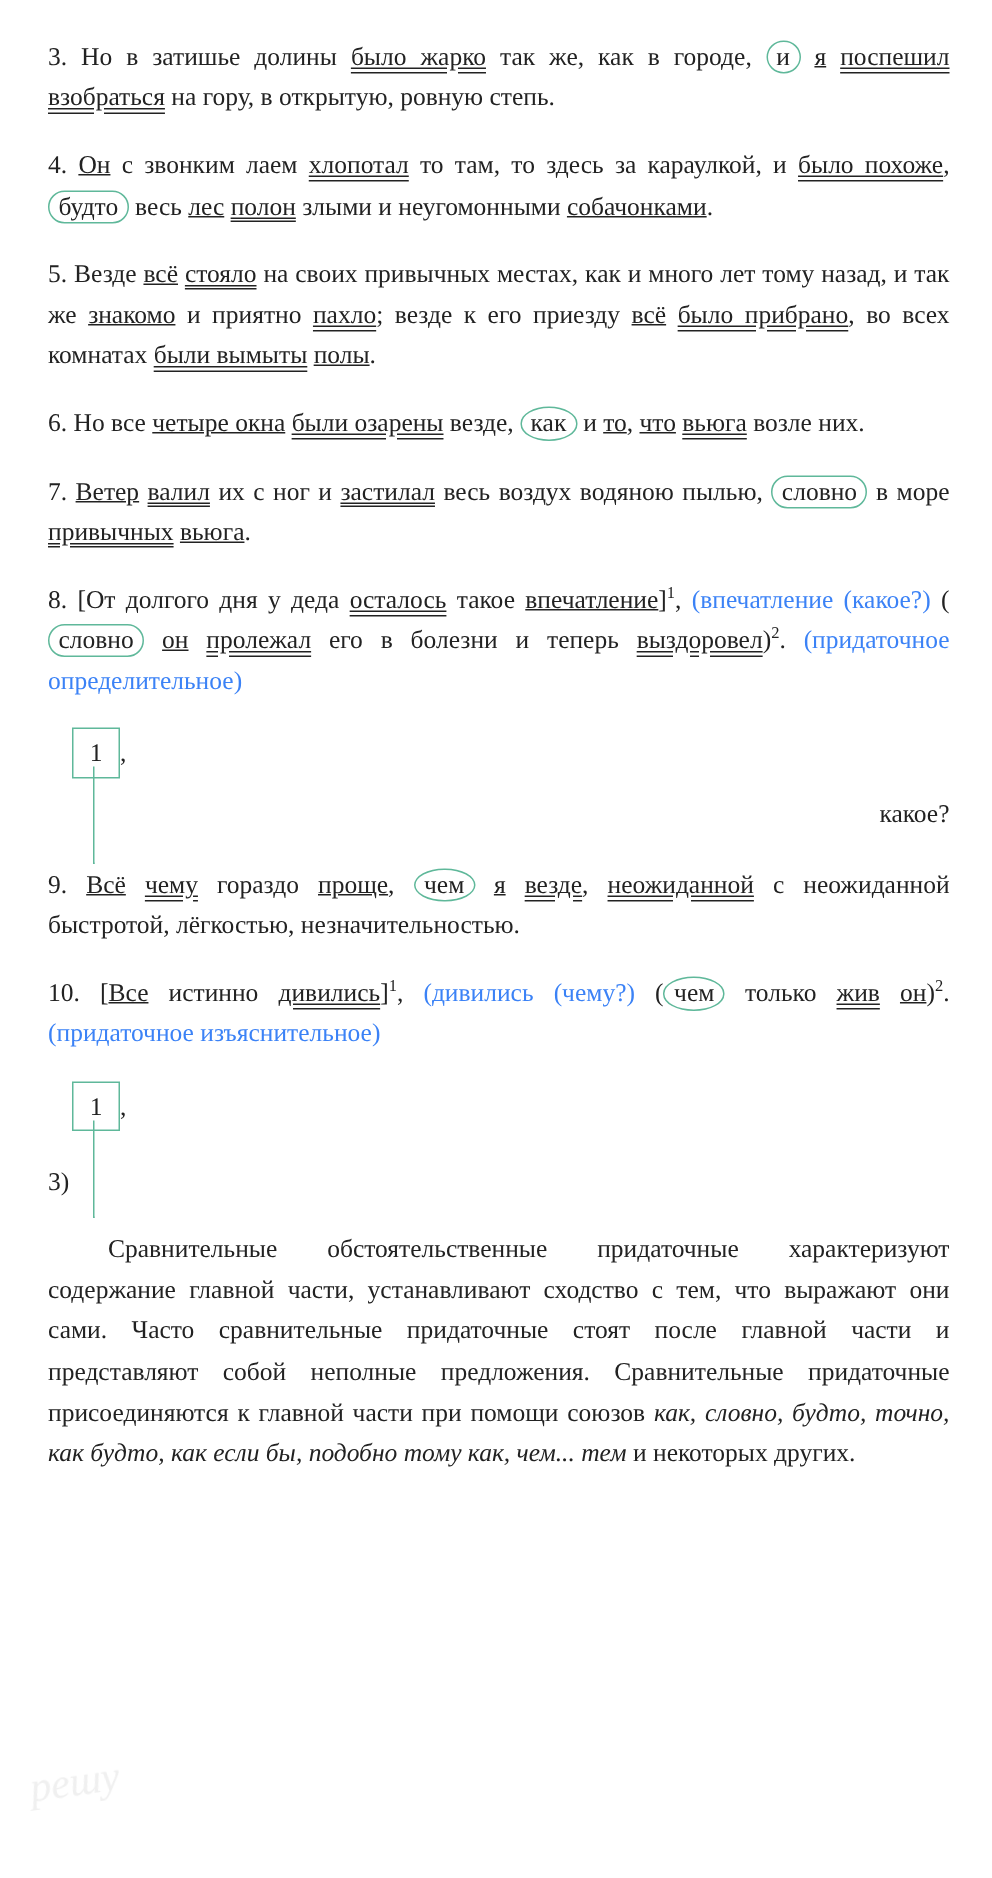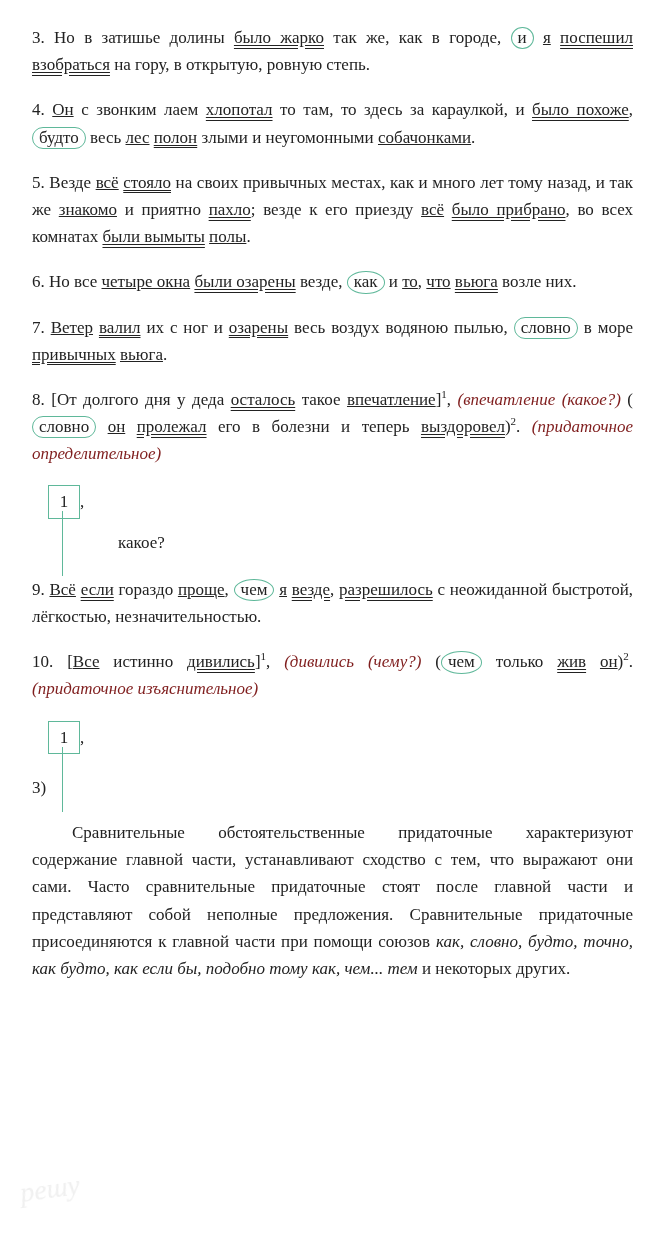--- a/index.html
+++ b/index.html
@@ -31,40 +31,40 @@
     line-height: 1.2;
   }
   .oval {
     display: inline-block;
     border: 1.5px solid #5fb89a;
     border-radius: 12px;
     padding: 0 6px;
     line-height: 1.2;
   }
   .note {
-    color: #7f1d1d;
-    font-style: italic;
+    color: #3b82f6;
   }
   .sup {
     vertical-align: super;
     font-size: 11px;
   }
   .diagram {
     margin: 6px 0 20px 20px;
     position: relative;
   }
   .box {
     display: inline-block;
     border: 1.5px solid #5fb89a;
     padding: 2px 8px;
     min-width: 14px;
     text-align: center;
   }
   .qword {
     margin: 10px 0 10px 70px;
+    text-align: right;
   }
   .connector {
     position: absolute;
     border-left: 1.5px solid #5fb89a;
     border-bottom: 1.5px solid #5fb89a;
   }
   .italic { font-style: italic; }
   .indent { text-indent: 40px; }
   .watermark {
     position: fixed;
@@ -91,37 +91,37 @@
 
 <p>
   <span>5. Везде </span><span class="u">всё</span><span> </span><span class="du">стояло</span><span> на своих привычных местах, как и много лет тому назад, и так же </span><span class="u">знакомо</span><span> и приятно </span><span class="du">пахло</span><span>; везде к его приезду </span><span class="u">всё</span><span> </span><span class="du">было прибрано</span><span>, во всех комнатах </span><span class="du">были вымыты</span><span> </span><span class="u">полы</span><span>.</span>
 </p>
 
 <p>
   <span>6. Но все </span><span class="u">четыре окна</span><span> </span><span class="du">были озарены</span><span> везде, </span><span class="circle">как</span><span> и </span><span class="u">то</span><span>, </span><span class="u">что</span><span> </span><span class="du">вьюга</span><span> возле них.</span>
 </p>
 
 <p>
-  <span>7. </span><span class="u">Ветер</span><span> </span><span class="du">валил</span><span> их с ног и </span><span class="du">озарены</span><span> весь воздух водяною пылью, </span><span class="oval">словно</span><span> в море </span><span class="du">привычных</span><span> </span><span class="u">вьюга</span><span>.</span>
+  <span>7. </span><span class="u">Ветер</span><span> </span><span class="du">валил</span><span> их с ног и </span><span class="du">застилал</span><span> весь воздух водяною пылью, </span><span class="oval">словно</span><span> в море </span><span class="du">привычных</span><span> </span><span class="u">вьюга</span><span>.</span>
 </p>
 
 <p>
   <span>8. [От долгого дня у деда </span><span class="du">осталось</span><span> такое </span><span class="u">впечатление</span><span>]</span><span class="sup">1</span><span>, </span><span class="note">(впечатление (какое?)</span><span> (</span><span class="oval">словно</span><span> </span><span class="u">он</span><span> </span><span class="du">пролежал</span><span> его в болезни и теперь </span><span class="du">выздоровел</span><span>)</span><span class="sup">2</span><span>. </span><span class="note">(придаточное определительное)</span>
 </p>
 
 <div class="diagram">
   <div style="position:relative;">
     <span class="box">1</span><span>,</span>
     <div class="connector" style="left:14px; top:26px; height:64px; width:0;"></div>
     <div class="qword">какое?</div>
   </div>
 </div>
 
 <p>
-  <span>9. </span><span class="u">Всё</span><span> </span><span class="du">если</span><span> гораздо </span><span class="u">проще</span><span>, </span><span class="circle">чем</span><span> </span><span class="u">я</span><span> </span><span class="du">везде</span><span>, </span><span class="du">разрешилось</span><span> с неожиданной быстротой, лёгкостью, незначительностью.</span>
+  <span>9. </span><span class="u">Всё</span><span> </span><span class="du">чему</span><span> гораздо </span><span class="u">проще</span><span>, </span><span class="circle">чем</span><span> </span><span class="u">я</span><span> </span><span class="du">везде</span><span>, </span><span class="du">неожиданной</span><span> с неожиданной быстротой, лёгкостью, незначительностью.</span>
 </p>
 
 <p>
   <span>10. [</span><span class="u">Все</span><span> истинно </span><span class="du">дивились</span><span>]</span><span class="sup">1</span><span>, </span><span class="note">(дивились (чему?)</span><span> (</span><span class="circle">чем</span><span> только </span><span class="du">жив</span><span> </span><span class="u">он</span><span>)</span><span class="sup">2</span><span>. </span><span class="note">(придаточное изъяснительное)</span>
 </p>
 
 <div class="diagram">
   <div style="position:relative;">
     <span class="box">1</span><span>,</span>
     <div class="connector" style="left:14px; top:26px; height:64px; width:0;"></div>

